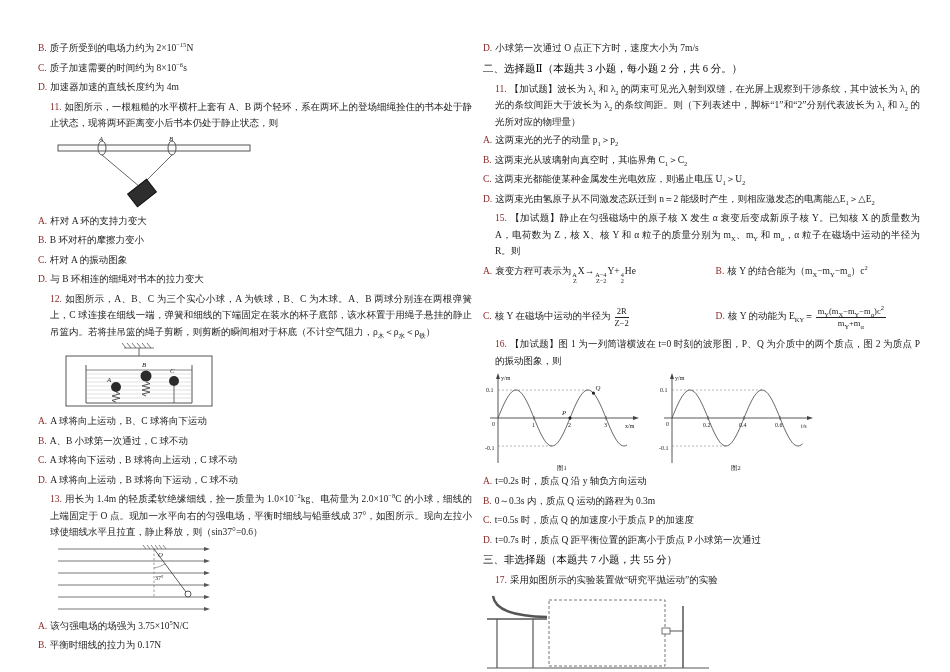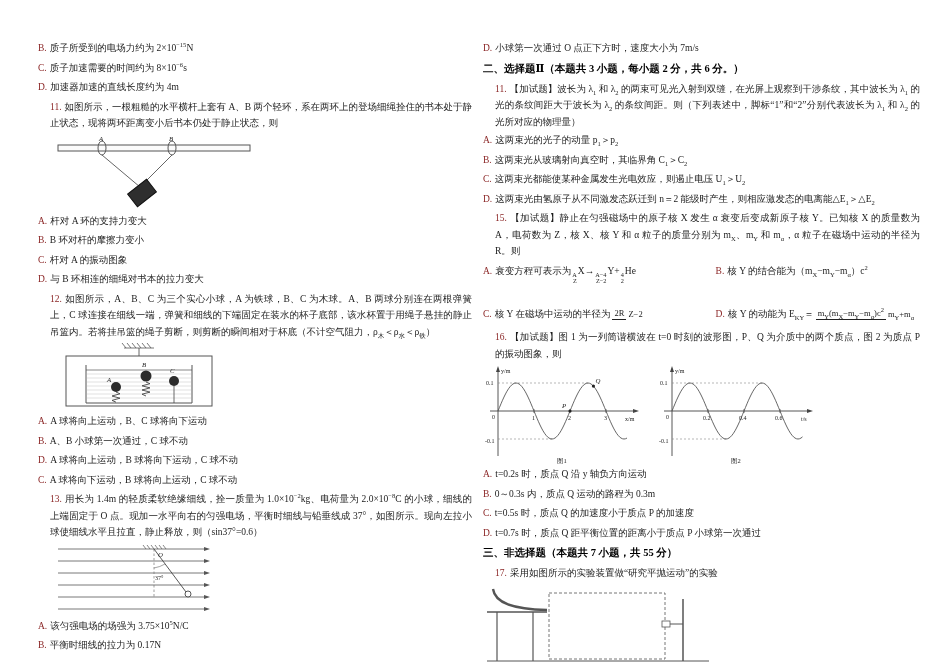--- a/index.html
+++ b/index.html
@@ -4,26 +4,26 @@
 <style>
   html,body{margin:0;padding:0;background:#fff;}
   .page{position:relative;width:950px;height:672px;background:#ffffff;overflow:hidden;
         font-family:"Liberation Serif","DejaVu Serif",serif;color:#1c1c1c;font-size:9.5px;}
   .col{position:absolute;top:40px;}
   .col-left{left:38px;width:434px;}
   .col-right{left:483px;width:437px;}
   .opt{line-height:16px;margin-bottom:3.5px;text-align:justify;}
   .stem{line-height:16.5px;text-align:justify;margin:2px 0 2px 12px;}
   .marker{color:#8b2626;margin-right:3px;}
-  .hdr{font-weight:bold;color:#000;font-size:10.5px;line-height:18px;margin:2px 0 3px 0;}
+  .hdr{font-weight:normal;color:#000;font-size:10.5px;line-height:18px;margin:2px 0 3px 0;}
   .q{margin-bottom:2px;}
   sup,sub{font-size:6.5px;line-height:0;}
   .ss{display:inline-flex;flex-direction:column;align-items:flex-end;font-size:6.3px;
       line-height:6.3px;vertical-align:-3px;margin:0 1px;}
-  .frac{display:inline-flex;flex-direction:row;align-items:center;vertical-align:middle;
+  .frac{display:inline-flex;flex-direction:column;align-items:center;vertical-align:middle;
         font-size:8.5px;line-height:11px;margin:0 2px;}
   .frac>span:first-child{border-bottom:0.8px solid #222;padding:0 2px;}
   .frac>span:last-child{padding:0 2px;}
   .optgrid{display:grid;grid-template-columns:1.05fr 1fr;column-gap:8px;row-gap:4px;margin:3px 0 4px 0;gap:18px;}
   .figwrap{margin:3px 0 4px 14px;}
   .figrow{display:flex;gap:14px;margin:2px 0 2px 2px;}
   svg{display:block;}
   svg text{font-family:"Liberation Serif","DejaVu Serif",serif;fill:#222;}
   .axlab{font-size:6px;}
   .ticklab{font-size:6px;}
@@ -107,22 +107,22 @@
           <circle cx="94" cy="33" r="5.5" fill="#2b2b2b"></circle>
           <line x1="122" y1="43" x2="122" y2="60" stroke="#444" stroke-width="0.8"></line>
           <circle cx="122" cy="38" r="5" fill="#2b2b2b"></circle>
           <text x="55" y="39" class="varlab">A</text>
           <text x="90" y="24" class="varlab">B</text>
           <text x="118" y="30" class="varlab">C</text>
         </svg>
       </div>
       <div class="opt"><span class="marker">A.</span><span>A 球将向上运动，B、C 球将向下运动</span></div>
       <div class="opt"><span class="marker">B.</span><span>A、B 小球第一次通过，C 球不动</span></div>
+      <div class="opt"><span class="marker">C.</span><span>A 球将向下运动，B 球将向上运动，C 球不动</span></div>
       <div class="opt"><span class="marker">D.</span><span>A 球将向上运动，B 球将向下运动，C 球不动</span></div>
-      <div class="opt"><span class="marker">C.</span><span>A 球将向下运动，B 球将向上运动，C 球不动</span></div>
     </div>
 
     <div class="q">
       <p class="stem">
         <span class="marker">13.</span><span>用长为 1.4m 的轻质柔软绝缘细线，拴一质量为 1.0×10<sup>−2</sup>kg、电荷量为 2.0×10<sup>−8</sup>C 的小球，细线的上端固定于 O 点。现加一水平向右的匀强电场，平衡时细线与铅垂线成 37°，如图所示。现向左拉小球使细线水平且拉直，静止释放，则（sin37°=0.6）</span>
       </p>
       <div class="figwrap">
         <svg width="176" height="70" viewBox="0 0 176 70">
           <g stroke="#555" stroke-width="0.8">
             <line x1="6" y1="5" x2="152" y2="5"></line>

